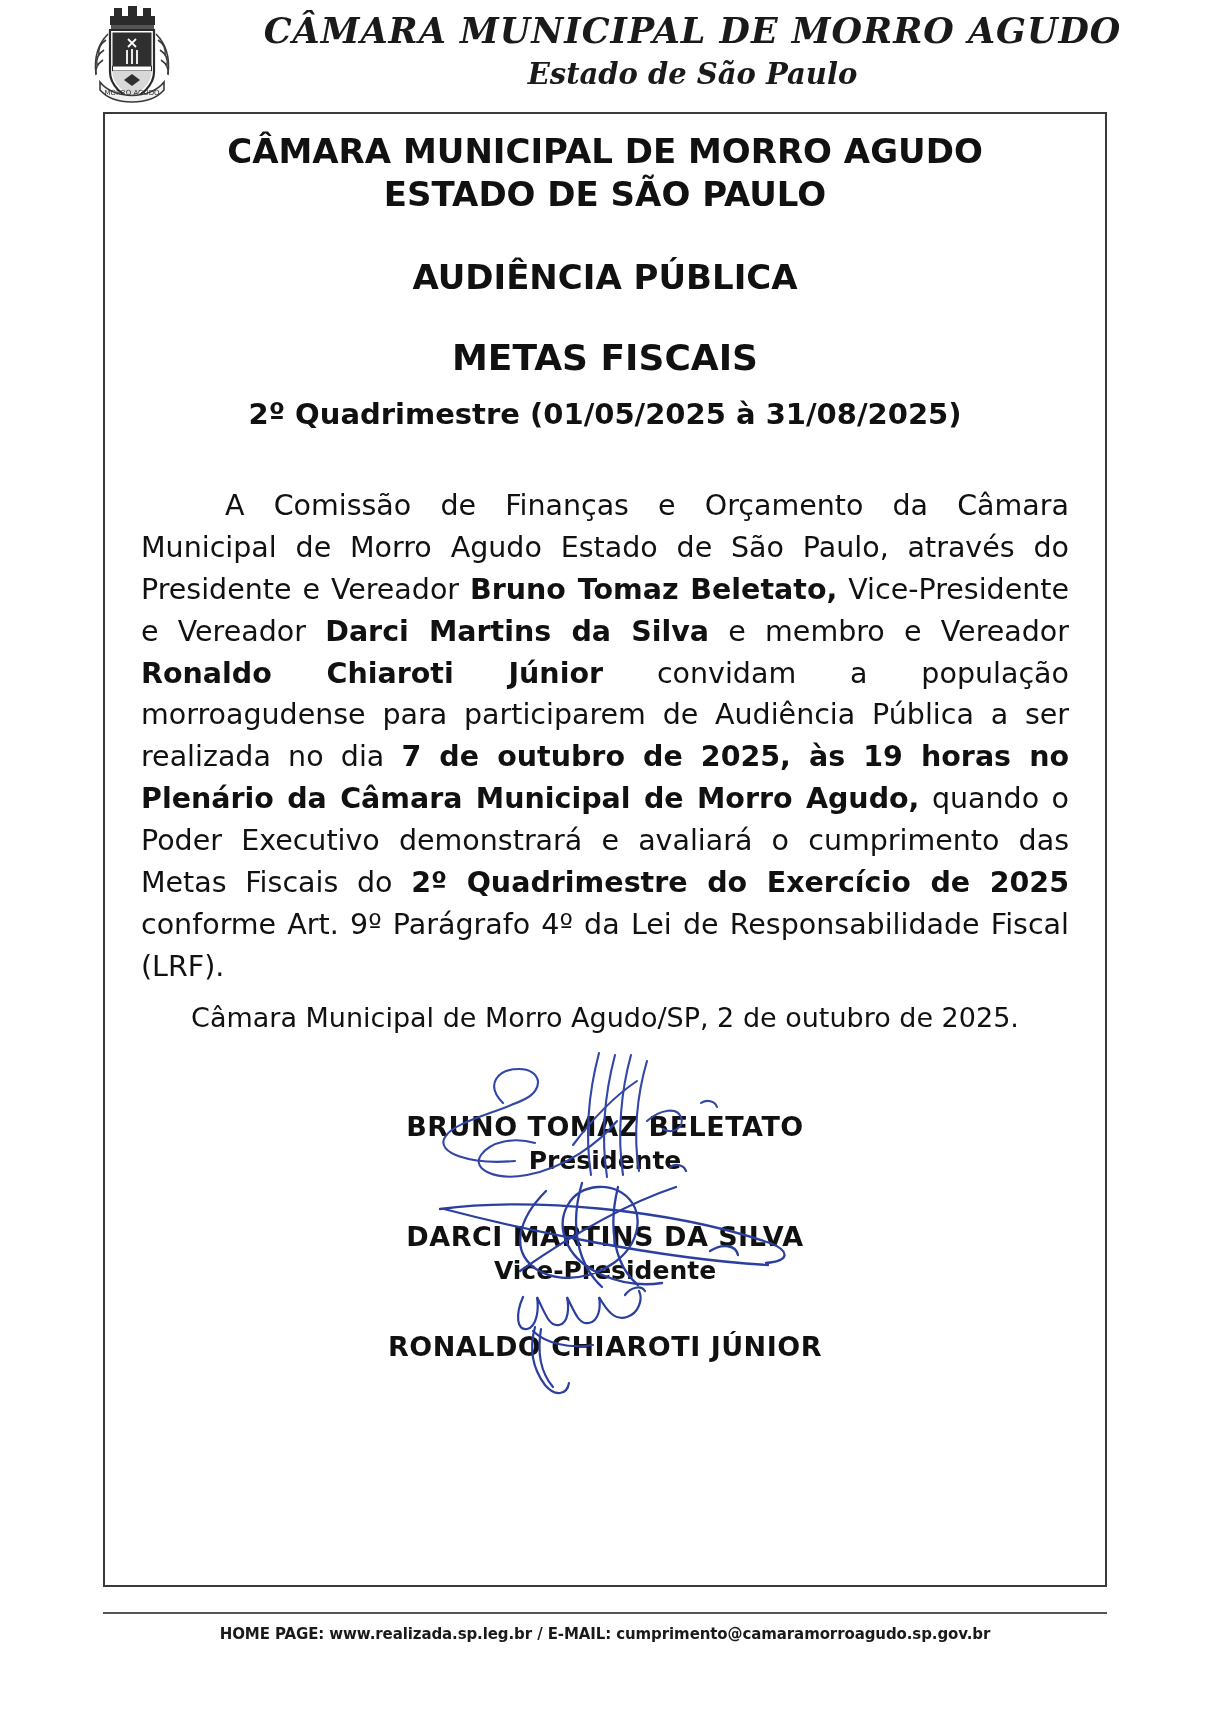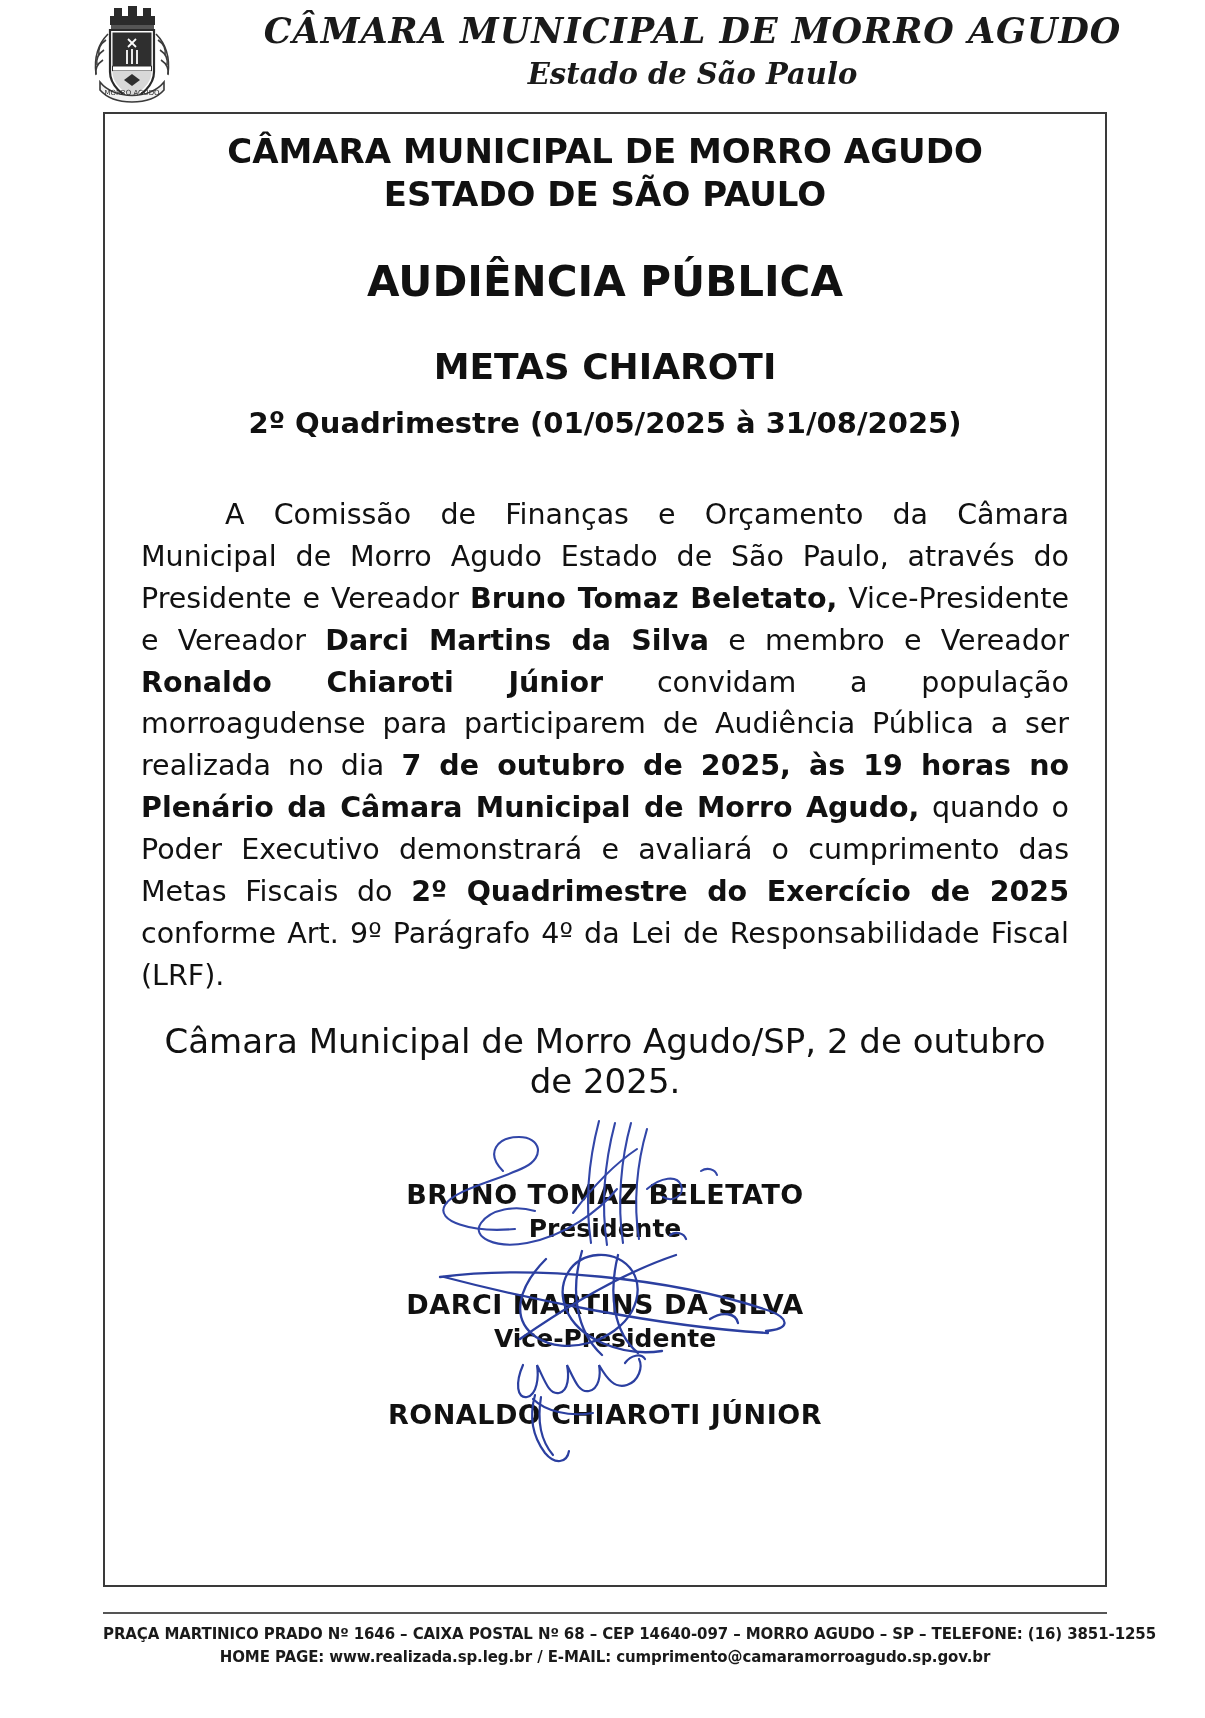--- a/index.html
+++ b/index.html
@@ -82,21 +82,21 @@
     font-weight: 700;
     font-size: 34px;
     line-height: 1.25;
     letter-spacing: 0px;
     color: #111;
   }
   .h-gap-lg { height: 42px; }
   .h-gap-md { height: 40px; }
   .h-audiencia {
     font-weight: 700;
-    font-size: 42px;
+    font-size: 34px;
     color: #111;
   }
   .h-metas {
     font-weight: 700;
     font-size: 36px;
     color: #111;
   }
   .h-quad {
     font-weight: 700;
     font-size: 29px;
@@ -110,22 +110,22 @@
     font-size: 28.5px;
     line-height: 1.47;
     text-align: justify;
     text-justify: inter-word;
     text-indent: 84px;
     color: #111;
   }
   .body-para b { font-weight: 700; }
 
   .dateline {
-    margin-top: 24px;
-    font-size: 34px;
+    margin-top: 14px;
+    font-size: 27px;
     text-align: center;
     color: #111;
     position: relative;
     z-index: 1;
   }
 
   
   .signatures {
     margin-top: 78px;
     text-align: center;
@@ -240,21 +240,21 @@
 
 <div class="frame">
   <div class="frame-inner">
 
     <div class="heading-block">
       <div class="h-main">CÂMARA MUNICIPAL DE MORRO AGUDO</div>
       <div class="h-main">ESTADO DE SÃO PAULO</div>
       <div class="h-gap-lg"></div>
       <div class="h-audiencia">AUDIÊNCIA PÚBLICA</div>
       <div class="h-gap-md"></div>
-      <div class="h-metas">METAS CHIAROTI</div>
+      <div class="h-metas">METAS FISCAIS</div>
       <div class="h-quad">2º Quadrimestre (01/05/2025 à 31/08/2025)</div>
     </div>
 
     <div class="body-para" id="body-para"><span>A Comissão de Finanças e Orçamento da Câmara Municipal de Morro Agudo Estado de São Paulo, através do Presidente e Vereador </span><b>Bruno Tomaz Beletato,</b><span> Vice-Presidente e Vereador </span><b>Darci Martins da Silva</b><span> e membro e Vereador </span><b>Ronaldo Chiaroti Júnior</b><span> convidam a população morroagudense para participarem de Audiência Pública a ser realizada no dia </span><b>7 de outubro de 2025, às 19 horas no Plenário da Câmara Municipal de Morro Agudo,</b><span> quando o Poder Executivo demonstrará e avaliará o cumprimento das Metas Fiscais do </span><b>2º Quadrimestre do Exercício de 2025</b><span> conforme Art. 9º Parágrafo 4º da Lei de Responsabilidade Fiscal (LRF).</span></div>
 
     <div class="dateline">Câmara Municipal de Morro Agudo/SP, 2 de outubro de 2025.</div>
 
     <div class="signatures">
 
       <div class="sig-block">
@@ -304,17 +304,16 @@
         </svg>
         <div class="sig-name">RONALDO CHIAROTI JÚNIOR</div>
       </div>
 
     </div>
   </div>
 </div>
 
 <div class="footer">
   <div class="footer-rule"></div>
-  <div class="footer-line">PRAÇA MARTINICO PRADO Nº 1646 – CAIXA POSTAL Nº 68 – CEP 14640-097 – MORRO AGUDO – SP – TELEFONE: (16) 3851-1255</div>
   <div class="footer-line">
     <span>HOME PAGE: </span><span class="bold">www.realizada.sp.leg.br</span><span> / E-MAIL: </span><span class="bold">cumprimento@camaramorroagudo.sp.gov.br</span>
   </div>
 </div>
 
 </body></html>

